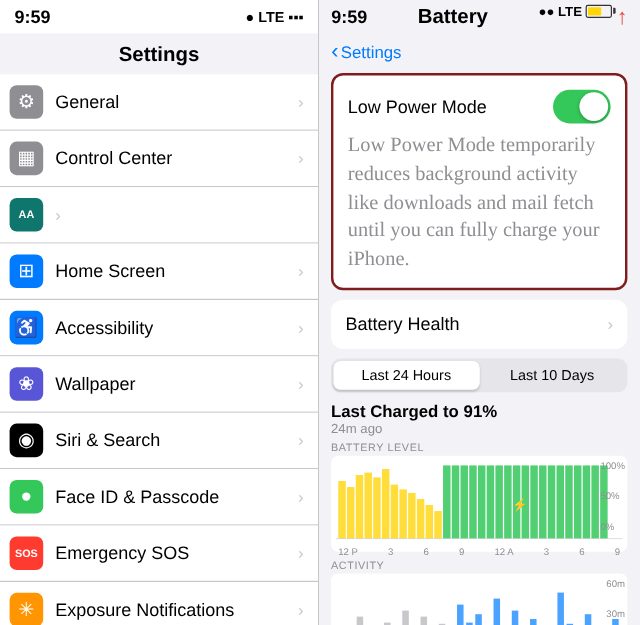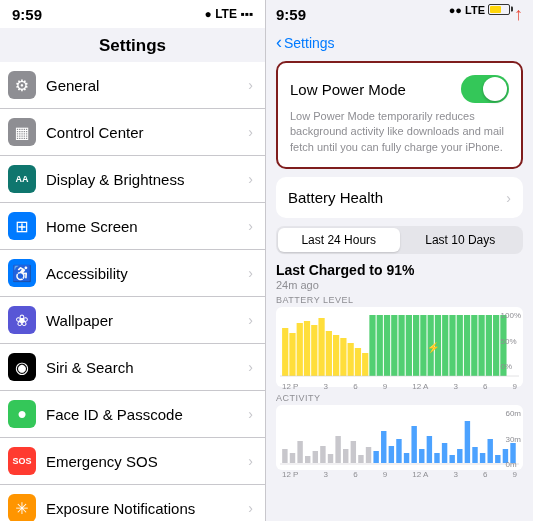--- a/index.html
+++ b/index.html
@@ -181,23 +181,24 @@
       justify-content: flex-end;
     }
     .toggle-knob {
       width: 24px;
       height: 24px;
       background: #fff;
       border-radius: 50%;
       box-shadow: 0 1px 3px rgba(0,0,0,0.3);
     }
     .toggle-desc {
-      font-size: 11px;
+      font-size: 17px;
       color: #8e8e93;
       line-height: 1.4;
+      font-family: Liberation Serif, serif;
     }
 
     
     .battery-health-row {
       background: #fff;
       border-radius: 10px;
       padding: 12px;
       display: flex;
       align-items: center;
       justify-content: space-between;
@@ -283,21 +284,20 @@
         <span class="item-label">General</span>
         <span class="chevron">›</span>
       </div>
       <div class="settings-item">
         <div class="item-icon" style="background: rgb(142, 142, 147);">▦</div>
         <span class="item-label">Control Center</span>
         <span class="chevron">›</span>
       </div>
       <div class="settings-item">
         <div class="item-icon" style="background: #0f766e; font-size: 9px; font-weight: 700;">AA</div>
-        <span class="item-label">Display &amp; Brightness</span>
         <span class="chevron">›</span>
       </div>
       <div class="settings-item">
         <div class="item-icon" style="background: rgb(0, 122, 255);">⊞</div>
         <span class="item-label">Home Screen</span>
         <span class="chevron">›</span>
       </div>
       <div class="settings-item">
         <div class="item-icon" style="background: rgb(0, 122, 255);">♿</div>
         <span class="item-label">Accessibility</span>
@@ -329,20 +329,21 @@
         <span class="chevron">›</span>
       </div>
     </div>
 </div>
 
 <div class="right-panel">
   <div class="right-status-bar">
     <div class="right-status-left">
       <span class="status-time">9:59</span>
     </div>
+    <span style="font-size:17px;font-weight:600;color:#000;">Battery</span>
     <div class="right-status-icons">
       <span style="font-size:11px;">●● LTE</span>
       <div class="battery-indicator">
         <div class="battery-fill" style="width:60%;background:#ffd60a;"></div>
       </div>
       <span class="battery-arrow">↑</span>
     </div>
   </div>
 
   <div class="right-nav">

